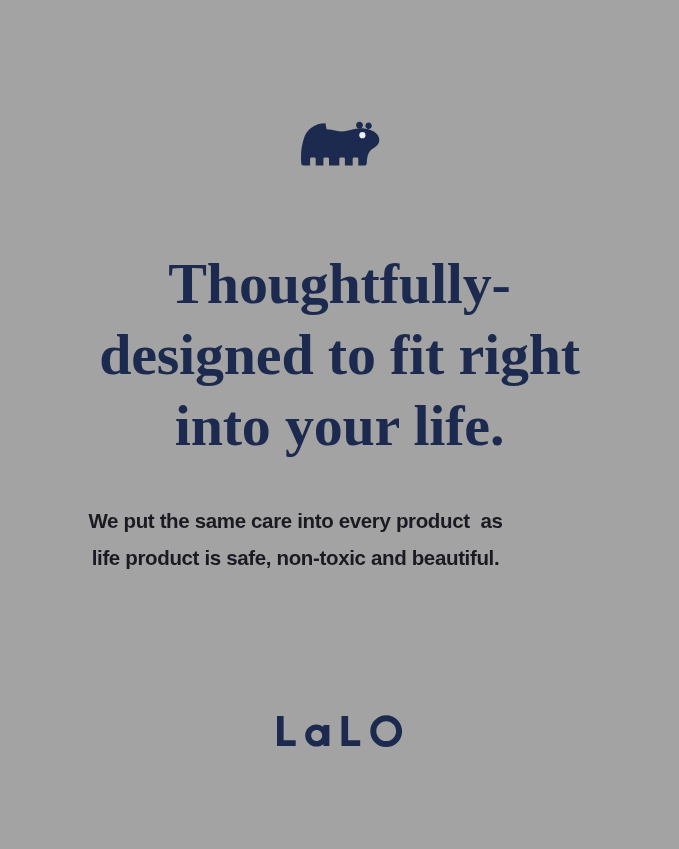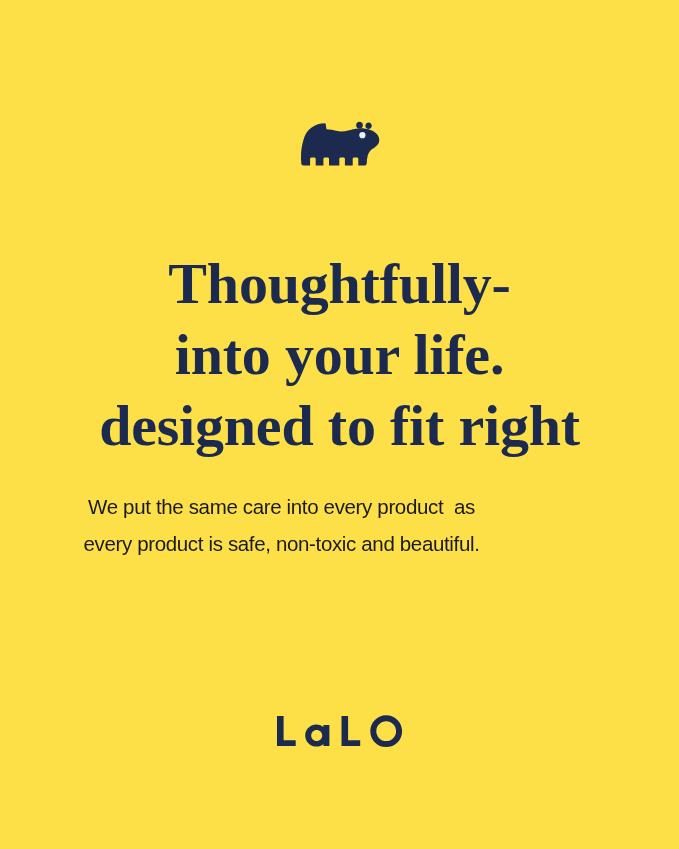--- a/index.html
+++ b/index.html
@@ -10,21 +10,21 @@
     width: 679px;
     height: 849px;
     overflow: hidden;
     font-family: "Liberation Sans", sans-serif;
   }
 
   .poster {
     position: relative;
     width: 679px;
     height: 849px;
-    background: #fde047;
+    background: #a3a3a3;
     box-sizing: border-box;
     display: flex;
     flex-direction: column;
     align-items: center;
   }
 
   
   .brand-mark {
     position: absolute;
     top: 120px;
@@ -62,26 +62,26 @@
   }
 
   
   .body-copy {
     position: absolute;
     top: 484px;
     left: 0;
     width: 555px;
     text-align: center;
     font-family: "Liberation Sans", "DejaVu Sans", sans-serif;
-    font-weight: 400;
+    font-weight: 700;
     font-size: 20.5px;
     line-height: 37px;
     letter-spacing: -0.35px;
     color: #1a1a22;
-    margin: 4px;
+    margin: 18px;
     padding: 0;
   }
   .body-copy .bd-line {
     display: block;
     white-space: pre;
   }
 
   
   .wordmark {
     position: absolute;
@@ -111,27 +111,27 @@
 
         <path d="M26.5 3.2C15.4 3.2 7.8 9.6 5.2 17.6 3.4 23.1 2.4 28.1 2.1 33.4c-.2 3.6-.1 7 .2 10.2.1 1.2 1 2 2.2 2h6.6V39c0-.8.6-1.4 1.4-1.4h2.8c.8 0 1.4.6 1.4 1.4v6.6h7.7V39c0-.8.6-1.4 1.4-1.4h2.8c.8 0 1.4.6 1.4 1.4v6.6h10.3V39c0-.8.6-1.4 1.4-1.4h2.8c.8 0 1.4.6 1.4 1.4v6.6h7.8V39c0-.8.6-1.4 1.4-1.4h2.8c.8 0 1.4.6 1.4 1.4v6.6h6.1c1.2 0 2.2-.9 2.3-2.1.2-2.6.3-5 .9-7.5 1.1-4.5 3.3-6.6 6.3-8.1 3.3-1.7 5.4-4.3 5.4-7.8 0-5.8-5.6-10.4-13.9-11.4-2.4-.3-4.4-.4-6.6-.3-4.1.2-7.4 1.1-10.7 2.1-3.9 1.2-8 1.4-11.9.3-3.1-.9-6.1-1.5-9.7-1.6z"></path>
       </g>
 
       <circle cx="63.4" cy="15.2" r="3.1" fill="#eaeffb"></circle>
     </svg>
   </div>
 
   <h1 class="headline">
     <span class="hl-line">Thoughtfully-</span>
+    <span class="hl-line">designed to fit right</span>
     <span class="hl-line">into your life.</span>
-    <span class="hl-line">designed to fit right</span>
   </h1>
 
   <p class="body-copy">
     <span class="bd-line">We put the same care into every product  as</span>
-    <span class="bd-line">every product is safe, non-toxic and beautiful.</span>
+    <span class="bd-line">life product is safe, non-toxic and beautiful.</span>
   </p>
 
   <div class="wordmark">
     <svg viewBox="0 0 130 40" xmlns="http://www.w3.org/2000/svg" aria-hidden="true">
       <g fill="#1b2a4e">
 
         <path d="M2 4h6.6v24.2h12.1V34H2z"></path>
 
         <path d="M41.4 12.4c-6.3 0-11.2 4.9-11.2 11.1S35.1 34.6 41.4 34.6c2.8 0 5.2-1 7-2.7V34h6V13h-6v2.1c-1.8-1.7-4.2-2.7-7-2.7zm.3 5.6c3.1 0 5.5 2.4 5.5 5.5s-2.4 5.5-5.5 5.5-5.5-2.4-5.5-5.5 2.4-5.5 5.5-5.5z"></path>
 

